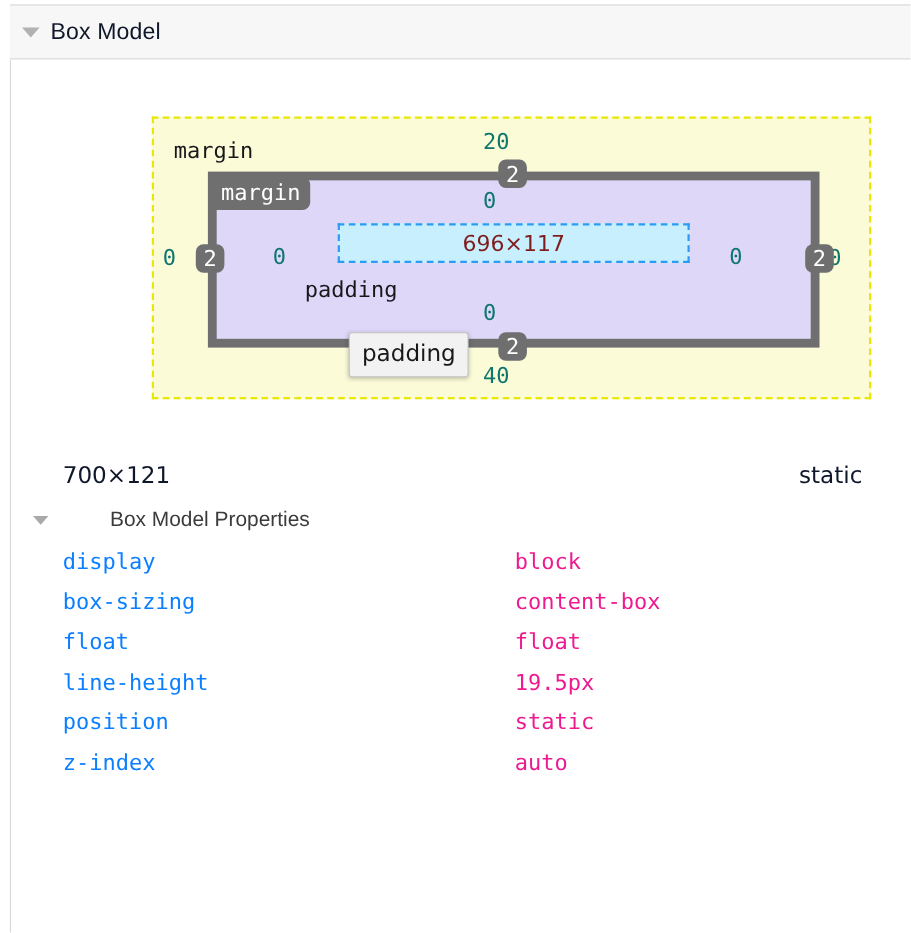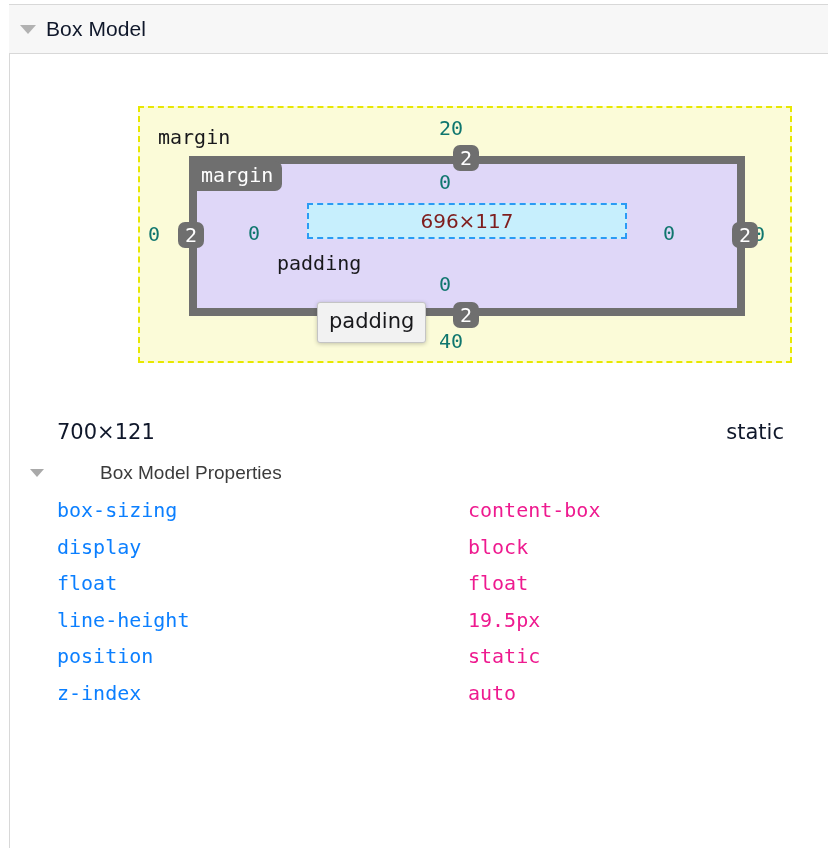--- a/index.html
+++ b/index.html
@@ -283,28 +283,28 @@
     <span class="summary-position">static</span>
   </div>
 
   <div class="props-header">
     <span class="twisty-sm"></span>
     <span class="props-header-title">Box Model Properties</span>
   </div>
 
   <div class="props-list">
     <div class="prop-row">
+      <span class="prop-name">display</span>
+      <span class="prop-value">block</span>
+    </div>
+    <div class="prop-row">
       <span class="prop-name">box-sizing</span>
       <span class="prop-value">content-box</span>
     </div>
     <div class="prop-row">
-      <span class="prop-name">display</span>
-      <span class="prop-value">block</span>
-    </div>
-    <div class="prop-row">
       <span class="prop-name">float</span>
       <span class="prop-value">float</span>
     </div>
     <div class="prop-row">
       <span class="prop-name">line-height</span>
       <span class="prop-value">19.5px</span>
     </div>
     <div class="prop-row">
       <span class="prop-name">position</span>
       <span class="prop-value">static</span>

